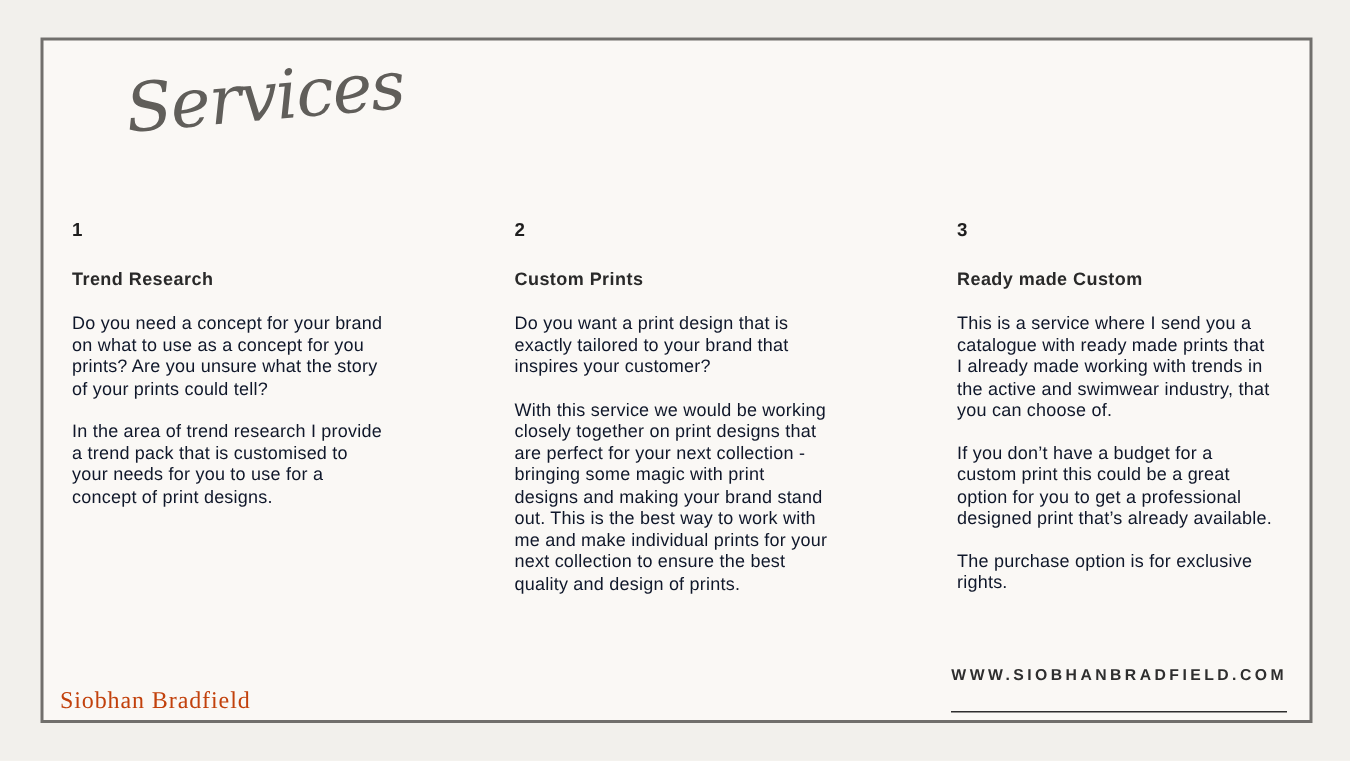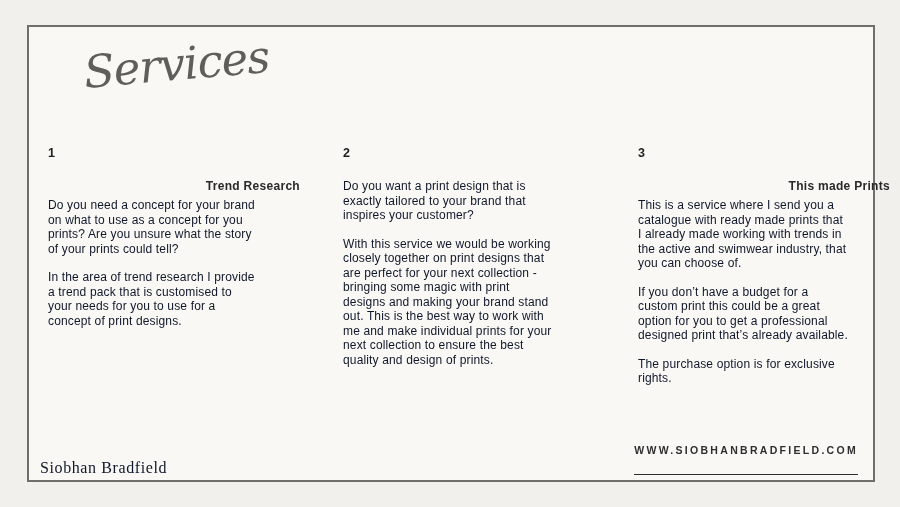--- a/index.html
+++ b/index.html
@@ -42,37 +42,36 @@
     font-weight: 700;
     color: #1e1e1e;
     letter-spacing: 0.5px;
     margin-bottom: 19px;
   }
   .col-heading {
     font-size: 12px;
     font-weight: 700;
     color: #292929;
     letter-spacing: 0.3px;
-    margin-bottom: 5px;
-    text-align: right;
+    margin-bottom: 15px;
   }
   .col-paragraph {
     font-size: 12px;
     line-height: 14.5px;
     color: #0f172a;
     letter-spacing: 0.15px;
     white-space: pre-line;
     margin-bottom: 14px;
   }
   .footer-name {
     position: absolute;
     left: 40px; bottom: 30px;
     font-family: "Liberation Serif", serif;
     font-size: 16px;
-    color: #0f172a;
+    color: #c2410c;
     letter-spacing: 0.6px;
     margin-top: 48px;
   }
   .footer-url {
     position: absolute;
     right: 42px; bottom: 32px;
     font-size: 10.5px;
     font-weight: 700;
     color: #2e2e2e;
     letter-spacing: 2.3px;
@@ -96,37 +95,38 @@
 prints? Are you unsure what the story
 of your prints could tell?</p>
   <p class="col-paragraph">In the area of trend research I provide
 a trend pack that is customised to
 your needs for you to use for a
 concept of print designs.</p>
 </div>
 
 <div class="column col-2">
   <div class="col-number">2</div>
+  <div class="col-heading">Custom Prints</div>
   <p class="col-paragraph">Do you want a print design that is
 exactly tailored to your brand that
 inspires your customer?</p>
   <p class="col-paragraph">With this service we would be working
 closely together on print designs that
 are perfect for your next collection -
 bringing some magic with print
 designs and making your brand stand
 out. This is the best way to work with
 me and make individual prints for your
 next collection to ensure the best
 quality and design of prints.</p>
 </div>
 
 <div class="column col-3">
   <div class="col-number">3</div>
-  <div class="col-heading">This made Prints</div>
+  <div class="col-heading">Ready made Custom</div>
   <p class="col-paragraph">This is a service where I send you a
 catalogue with ready made prints that
 I already made working with trends in
 the active and swimwear industry, that
 you can choose of.</p>
   <p class="col-paragraph">If you don’t have a budget for a
 custom print this could be a great
 option for you to get a professional
 designed print that’s already available.</p>
   <p class="col-paragraph">The purchase option is for exclusive

